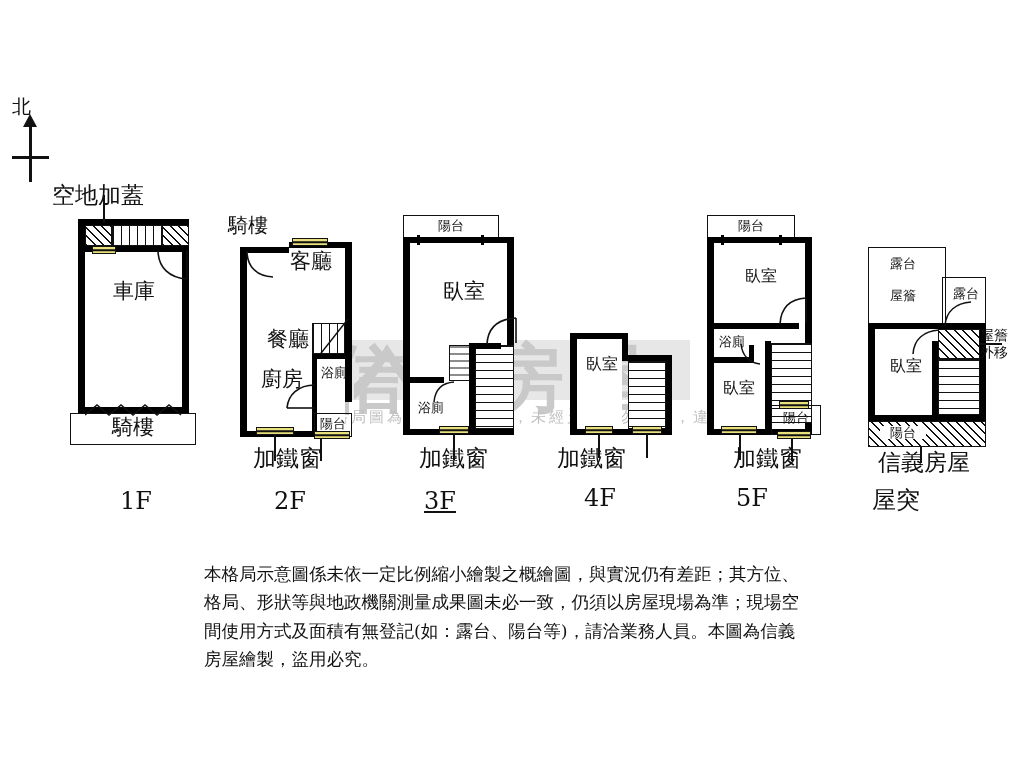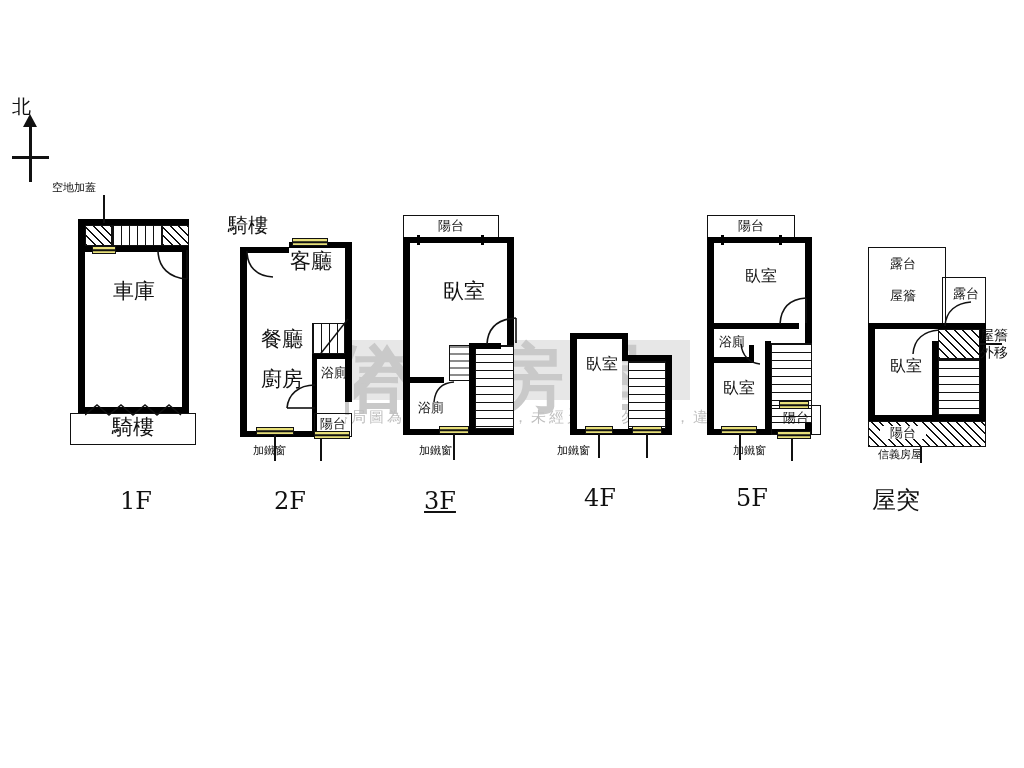--- a/index.html
+++ b/index.html
@@ -76,21 +76,21 @@
   
   .rlabel{
     position:absolute;font-family:"DejaVu Serif","Liberation Serif",serif;
     color:#111;line-height:1.02;text-align:center;white-space:pre;
   }
   .rl-lg{font-size:21px;font-weight:500;}
   .rl-md{font-size:16px;}
   .rl-sm{font-size:13px;}
   .callout{
     position:absolute;font-family:"DejaVu Serif","Liberation Serif",serif;
-    font-size:11px;color:#111;white-space:nowrap;
+    font-size:23px;color:#111;white-space:nowrap;
   }
   .floorlbl{
     position:absolute;font-family:"DejaVu Serif","Liberation Serif",serif;
     font-size:24px;color:#111;white-space:nowrap;text-align:center;
   }
 
   
   .disclaimer{
     position:absolute;left:204px;top:560px;width:600px;
     font-family:"DejaVu Serif","Liberation Serif",serif;
@@ -193,21 +193,21 @@
     </div>
 
     <div class="wall" style="left:84px;top:206px;width:5px;height:26px;"></div>
     <div class="thin" style="left:86px;top:208px;width:38px;height:24px;"></div>
     <div class="rlabel rl-sm" style="left:88px;top:212px;width:34px;">陽台</div>
 
     <div class="win" style="left:28px;top:222px;width:38px;height:8px;"></div>
     <div class="win" style="left:86px;top:226px;width:36px;height:8px;"></div>
 
     <div class="rlabel rl-lg" style="left:62px;top:42px;width:30px;line-height:1.35;">客廳</div>
-    <div class="rlabel rl-lg" style="left:26px;top:124px;width:56px;">餐廳</div>
+    <div class="rlabel rl-lg" style="left:32px;top:124px;width:56px;">餐廳</div>
     <div class="rlabel rl-lg" style="left:33px;top:160px;width:26px;line-height:1.35;">廚房</div>
 
     <div class="lead" style="left:46px;top:230px;height:26px;"></div>
     <div class="lead" style="left:92px;top:234px;height:22px;"></div>
   </div>
 
   <div class="callout" style="left:228px;top:212px;font-size:20px;">騎樓</div>
   <div class="callout" style="left:253px;top:443px;">加鐵窗</div>
 
   <div class="plan" style="left:395px;top:205px;width:130px;height:310px;">
@@ -361,14 +361,15 @@
 外移</span></div>
   <div class="callout" style="left:878px;top:447px;">信義房屋</div>
 
   <div class="floorlbl" style="left:106px;top:487px;width:60px;">1F</div>
   <div class="floorlbl" style="left:260px;top:487px;width:60px;">2F</div>
   <div class="floorlbl" style="left:410px;top:487px;width:60px;text-decoration:underline;">3F</div>
   <div class="floorlbl" style="left:570px;top:484px;width:60px;">4F</div>
   <div class="floorlbl" style="left:722px;top:484px;width:60px;">5F</div>
   <div class="floorlbl" style="left:866px;top:484px;width:60px;">屋突</div>
 
+  <div class="disclaimer">本格局示意圖係未依一定比例縮小繪製之概繪圖，與實況仍有差距；其方位、格局、形狀等與地政機關測量成果圖未必一致，仍須以房屋現場為準；現場空間使用方式及面積有無登記(如：露台、陽台等)，請洽業務人員。本圖為信義房屋繪製，盜用必究。</div>
 
 </div>
 
 </body></html>

